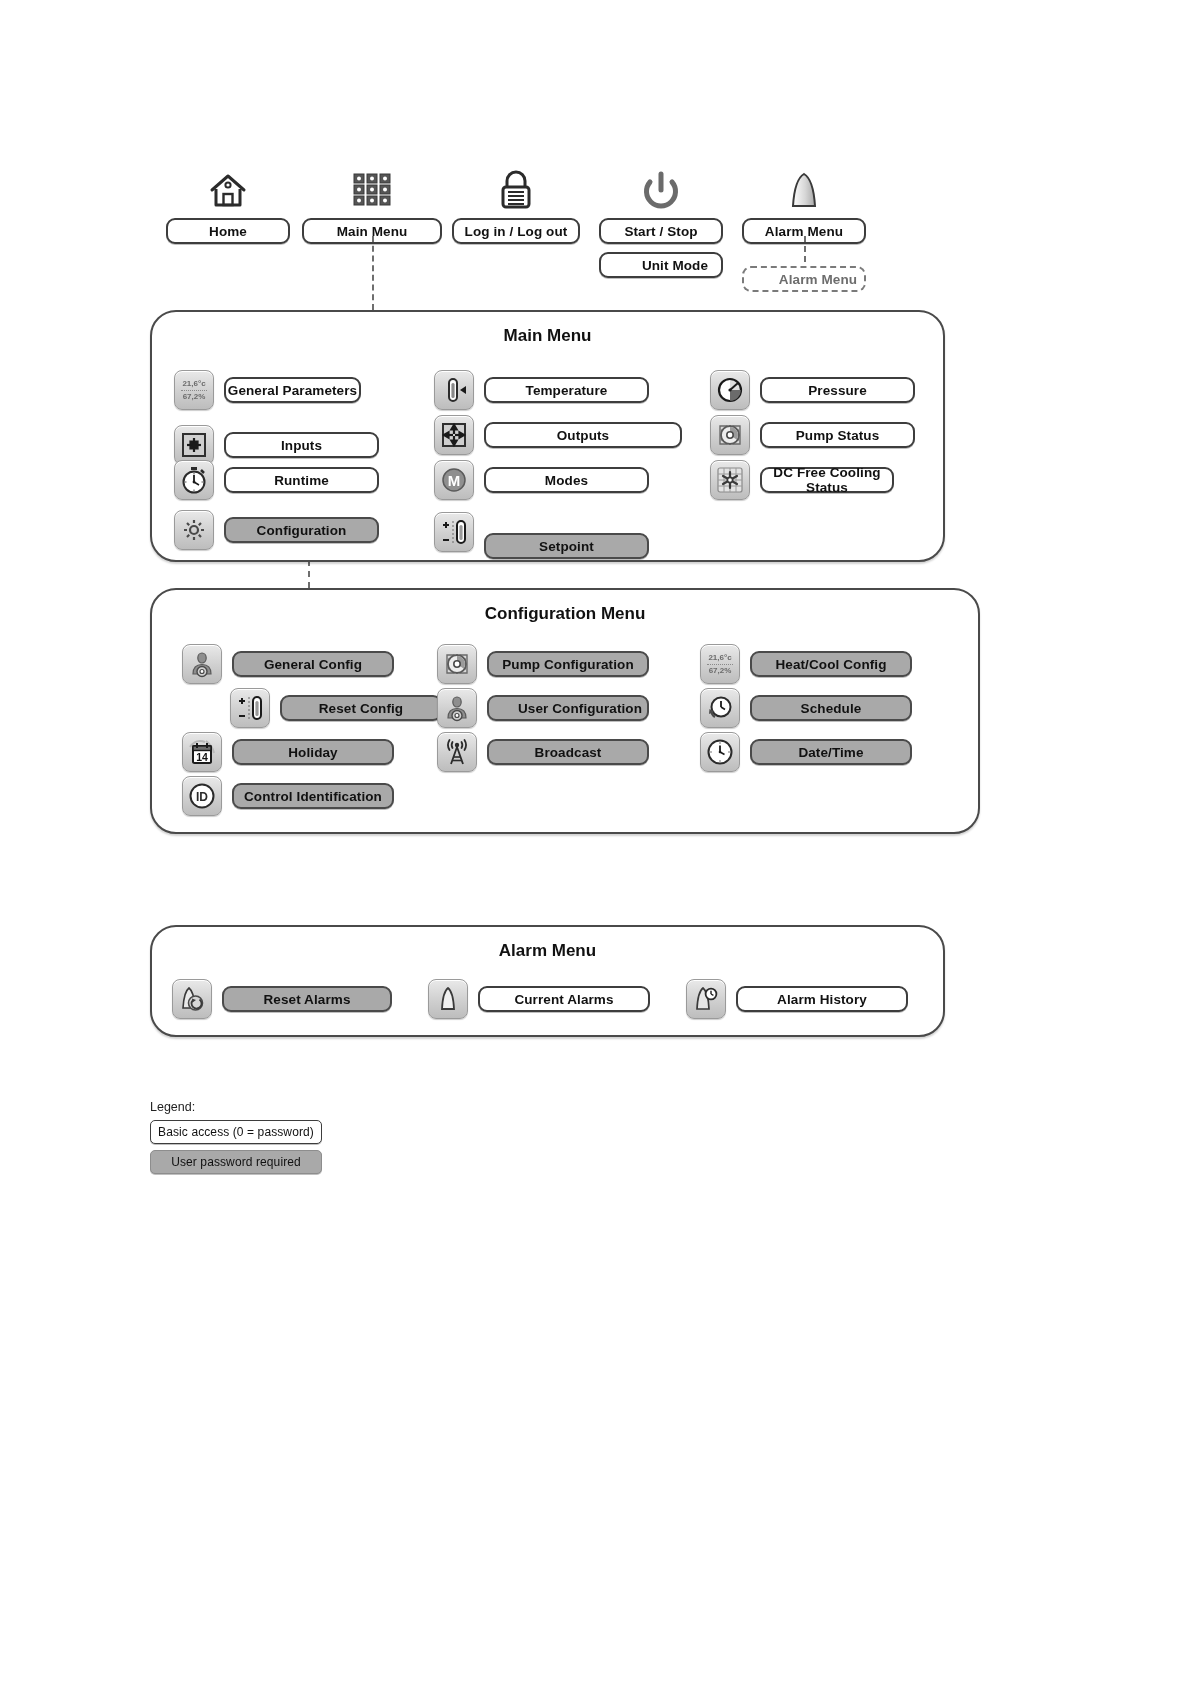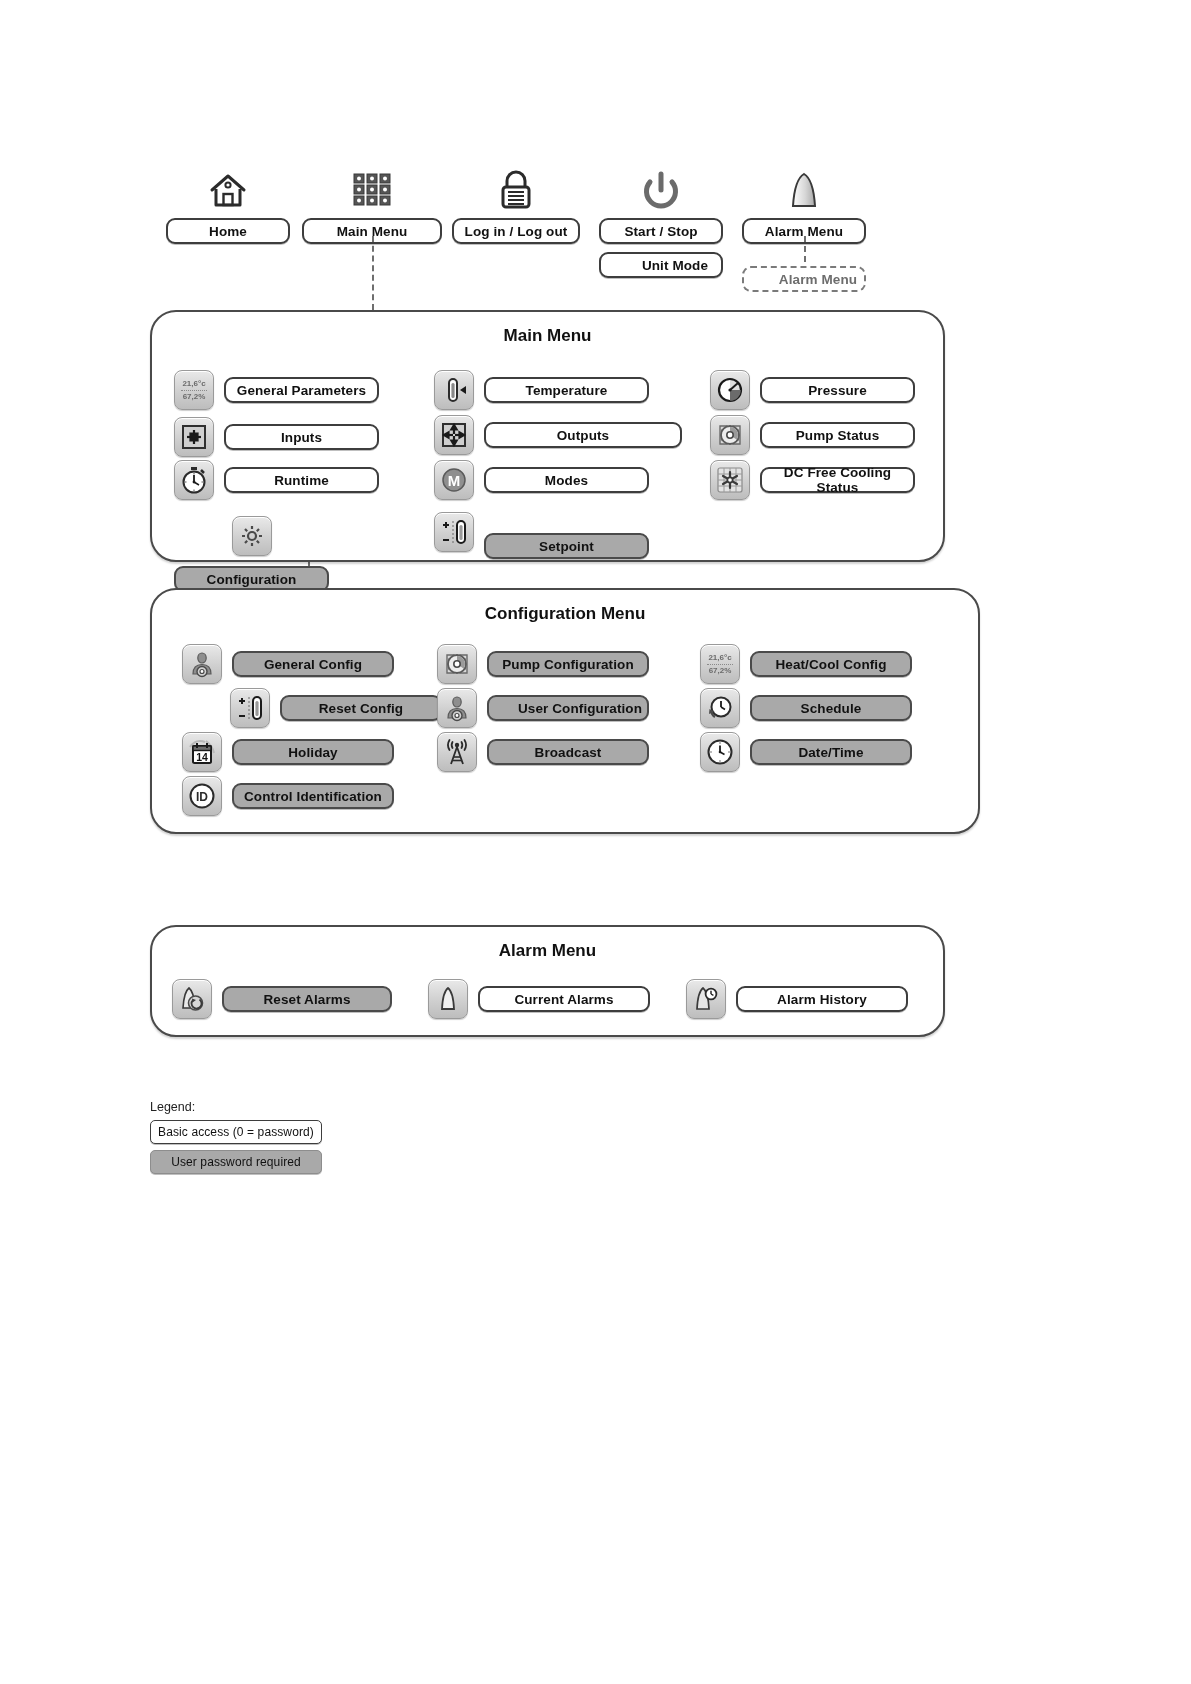--- a/index.html
+++ b/index.html
@@ -200,24 +200,24 @@
   <div class="panel-title">Main Menu</div>
 
   <div class="row" style="left:22px; top:58px;">
     <div class="tile">
       <div class="mini-disp">
         <span>21,6°c</span>
         <span class="dots"></span>
         <span>67,2%</span>
       </div>
     </div>
-    <div class="btn" style="width:155px;">General Parameters</div>
-  </div>
-
-  <div class="row" style="left:22px; top:105px;gap:10px;">
+    <div class="btn" style="width:137px;">General Parameters</div>
+  </div>
+
+  <div class="row" style="left:22px; top:113px;gap:10px;">
     <div class="tile">
       <svg width="28" height="28" viewBox="0 0 28 28">
         <rect x="3" y="3" width="22" height="22" fill="#cfcfcf" stroke="#2f2f2f" stroke-width="2"></rect>
         <g stroke="#1a1a1a" stroke-width="2.2" fill="#1a1a1a">
           <line x1="14" y1="7" x2="14" y2="13"></line>
             <polygon points="14,15 11.4,10.5 16.6,10.5"></polygon>
           <line x1="14" y1="21" x2="14" y2="15"></line>
             <polygon points="14,13 11.4,17.5 16.6,17.5"></polygon>
           <line x1="7" y1="14" x2="13" y2="14"></line>
             <polygon points="15,14 10.5,11.4 10.5,16.6"></polygon>
@@ -242,21 +242,21 @@
             <line x1="22.5" y1="17" x2="24.5" y2="17"></line>
         </g>
         <line x1="15" y1="17" x2="15" y2="10" stroke="#1a1a1a" stroke-width="1.8"></line>
         <line x1="15" y1="17" x2="20" y2="20" stroke="#1a1a1a" stroke-width="1.5"></line>
         <circle cx="15" cy="17" r="1.4" fill="#1a1a1a"></circle>
       </svg>
     </div>
     <div class="btn" style="width:155px;">Runtime</div>
   </div>
 
-  <div class="row" style="left:22px; top:204px;flex-direction:column;">
+  <div class="row" style="left:22px; top:198px;">
     <div class="tile">
       <svg width="28" height="28" viewBox="0 0 28 28">
         <g fill="none" stroke="#4a4a4a" stroke-width="2.2">
           <circle cx="14" cy="14" r="4"></circle>
           <path d="M14 4 L14 7 M14 21 L14 24 M4 14 L7 14 M21 14 L24 14 M7 7 L9.2 9.2 M18.8 18.8 L21 21 M21 7 L18.8 9.2 M9.2 18.8 L7 21"></path>
         </g>
       </svg>
     </div>
     <div class="btn shaded" style="width:155px;">Configuration</div>
   </div>
@@ -356,21 +356,21 @@
             <line x1="21" y1="3" x2="21" y2="27"></line>
         </g>
         <g stroke="#3a3a3a" stroke-width="2.2" stroke-linecap="round">
           <line x1="15" y1="7" x2="15" y2="23"></line>
             <line x1="8" y1="11" x2="22" y2="19"></line>
             <line x1="22" y1="11" x2="8" y2="19"></line>
         </g>
         <circle cx="15" cy="15" r="2.6" fill="#fff" stroke="#3a3a3a" stroke-width="1.6"></circle>
       </svg>
     </div>
-    <div class="btn" style="width:155px;">DC Free Cooling Status</div>
+    <div class="btn" style="width:134px;">DC Free Cooling Status</div>
   </div>
 </div>
 
 <div class="panel" style="left:150px; top:588px; width:830px; height:246px;">
   <div class="panel-title">Configuration Menu</div>
 
   <div class="row" style="left:30px; top:54px;">
     <div class="tile">
       <svg width="28" height="28" viewBox="0 0 28 28">
         <ellipse cx="14" cy="8" rx="4.2" ry="5" fill="#8e8e8e" stroke="#5a5a5a" stroke-width="1.2"></ellipse>

